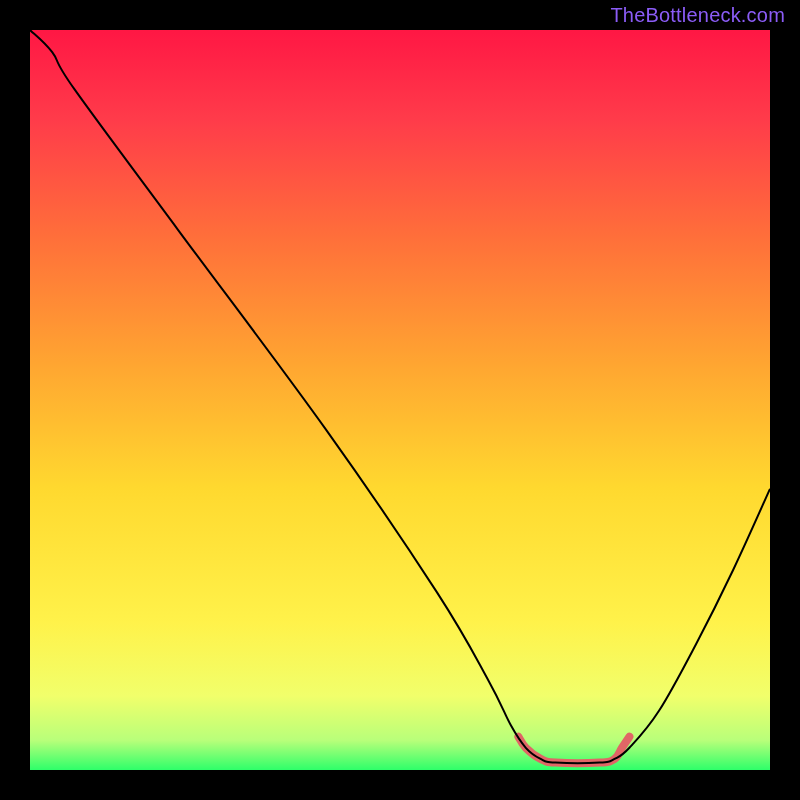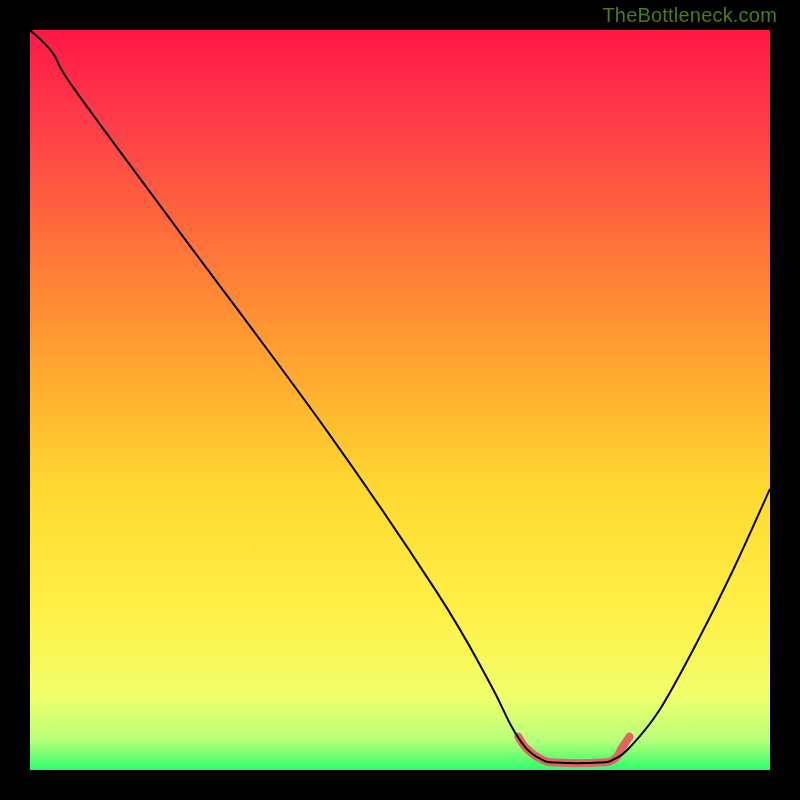--- a/index.html
+++ b/index.html
@@ -7,22 +7,22 @@
     padding: 0;
     width: 800px;
     height: 800px;
     background: #000;
     font-family: Arial, Helvetica, sans-serif;
     overflow: hidden;
   }
   .watermark {
     position: absolute;
     top: 4px;
-    right: 23px;
-    color: #4d7c0f;
+    right: 15px;
+    color: #8b5cf6;
     font-size: 20px;
     font-weight: 500;
     z-index: 10;
     letter-spacing: 0.2px;
   }
   .plot-frame {
     position: absolute;
     left: 30px;
     top: 30px;
     width: 740px;

